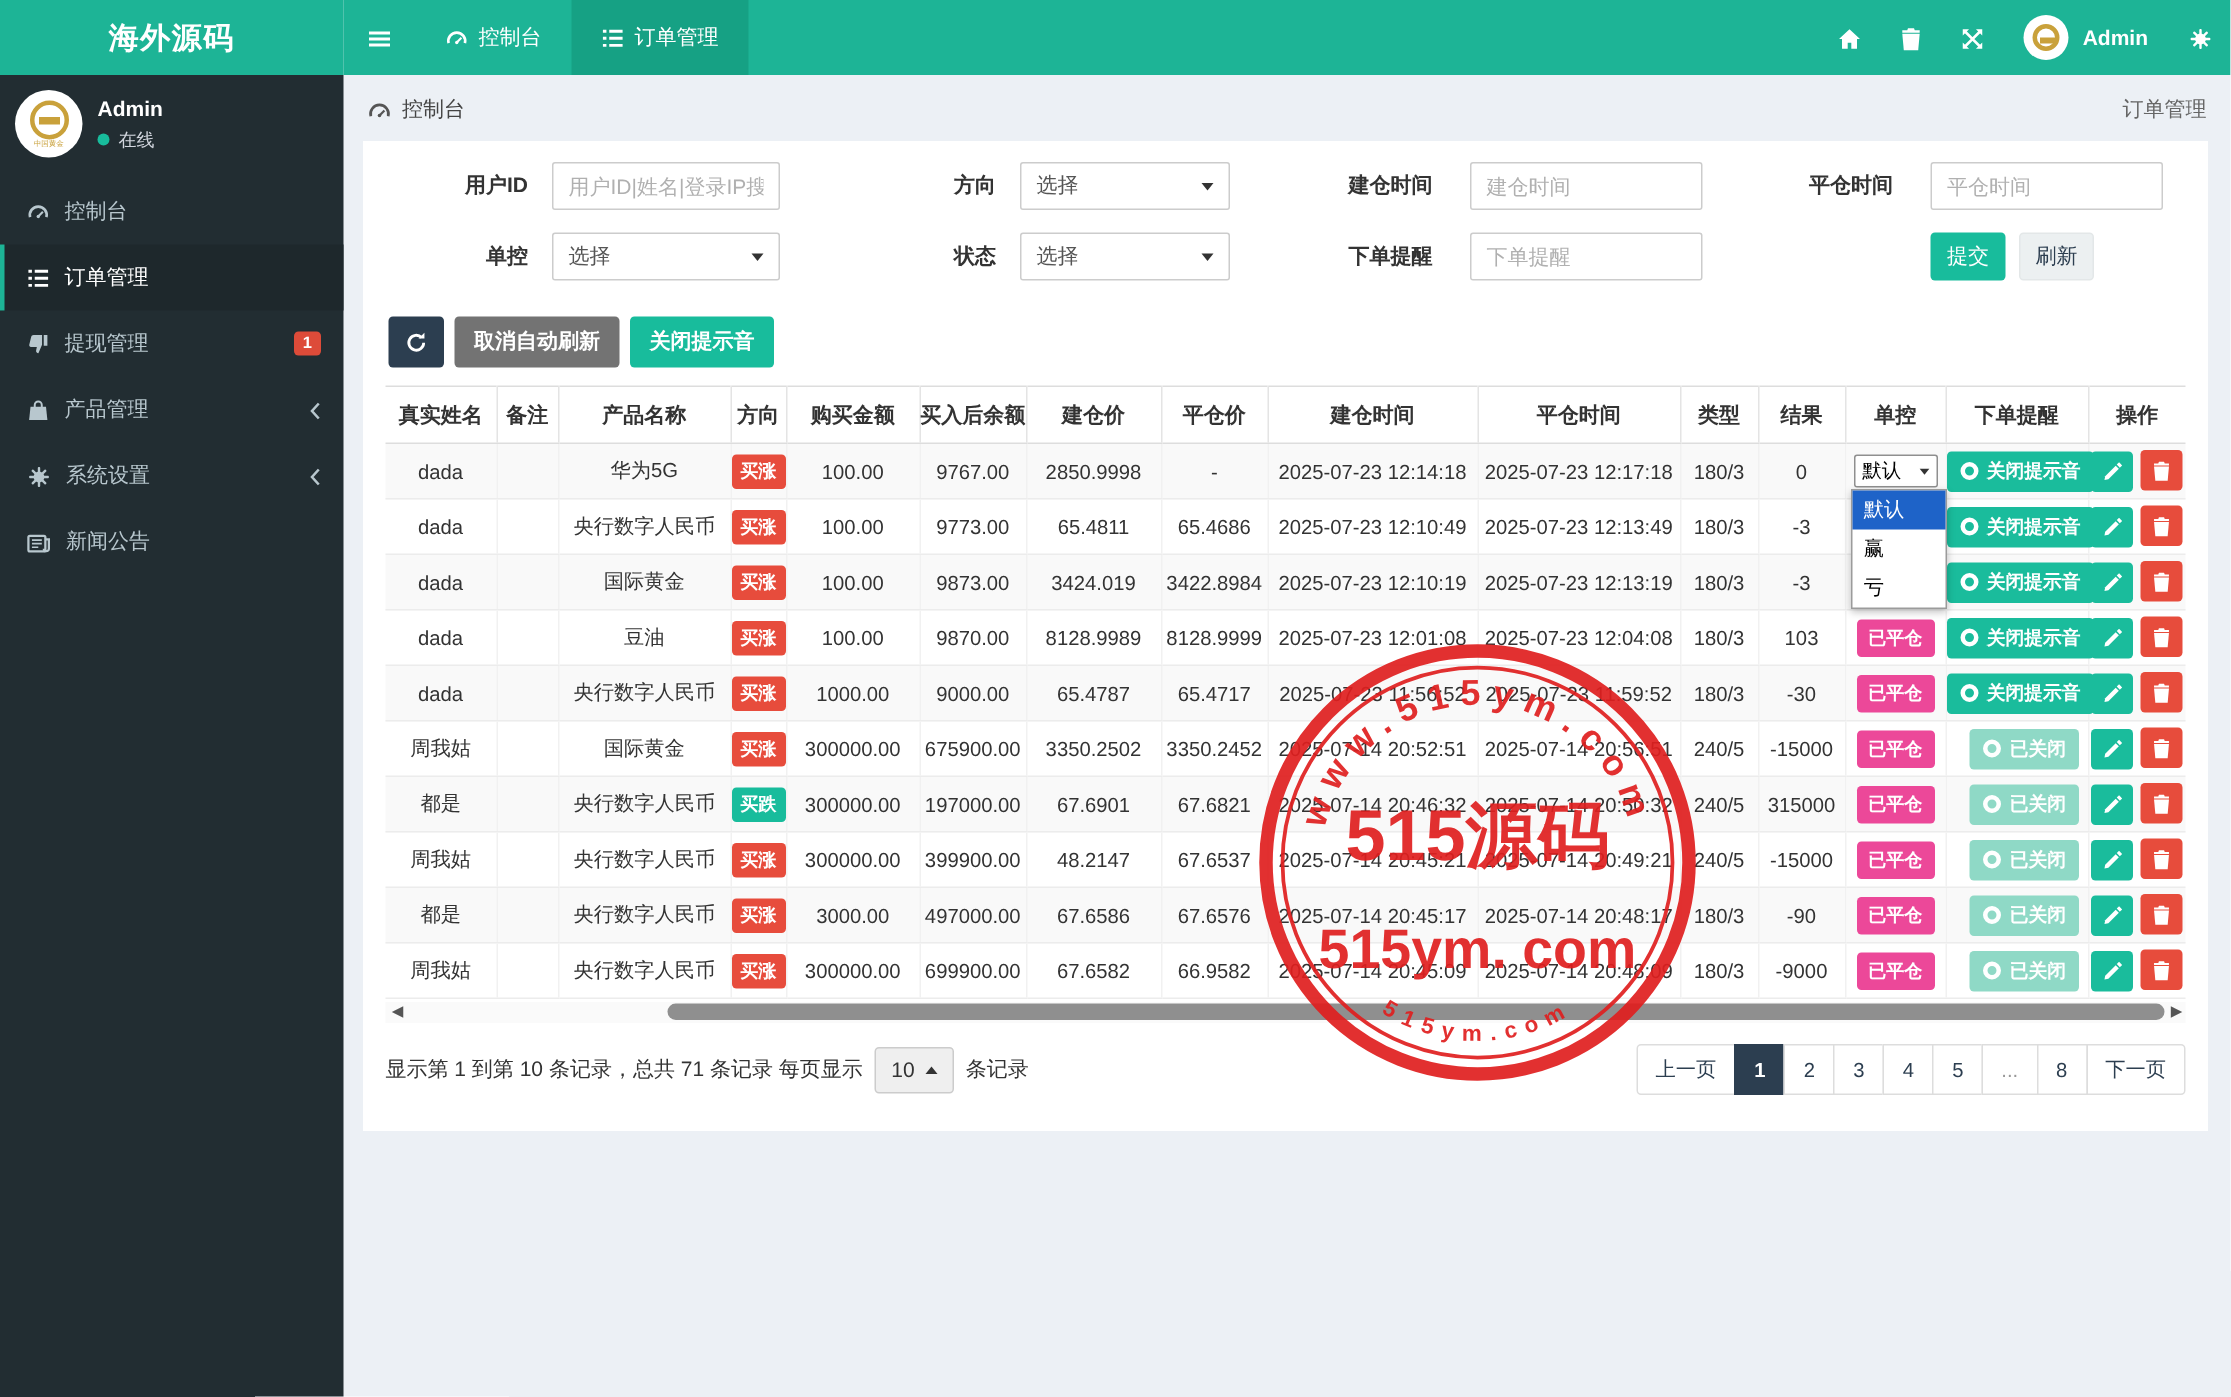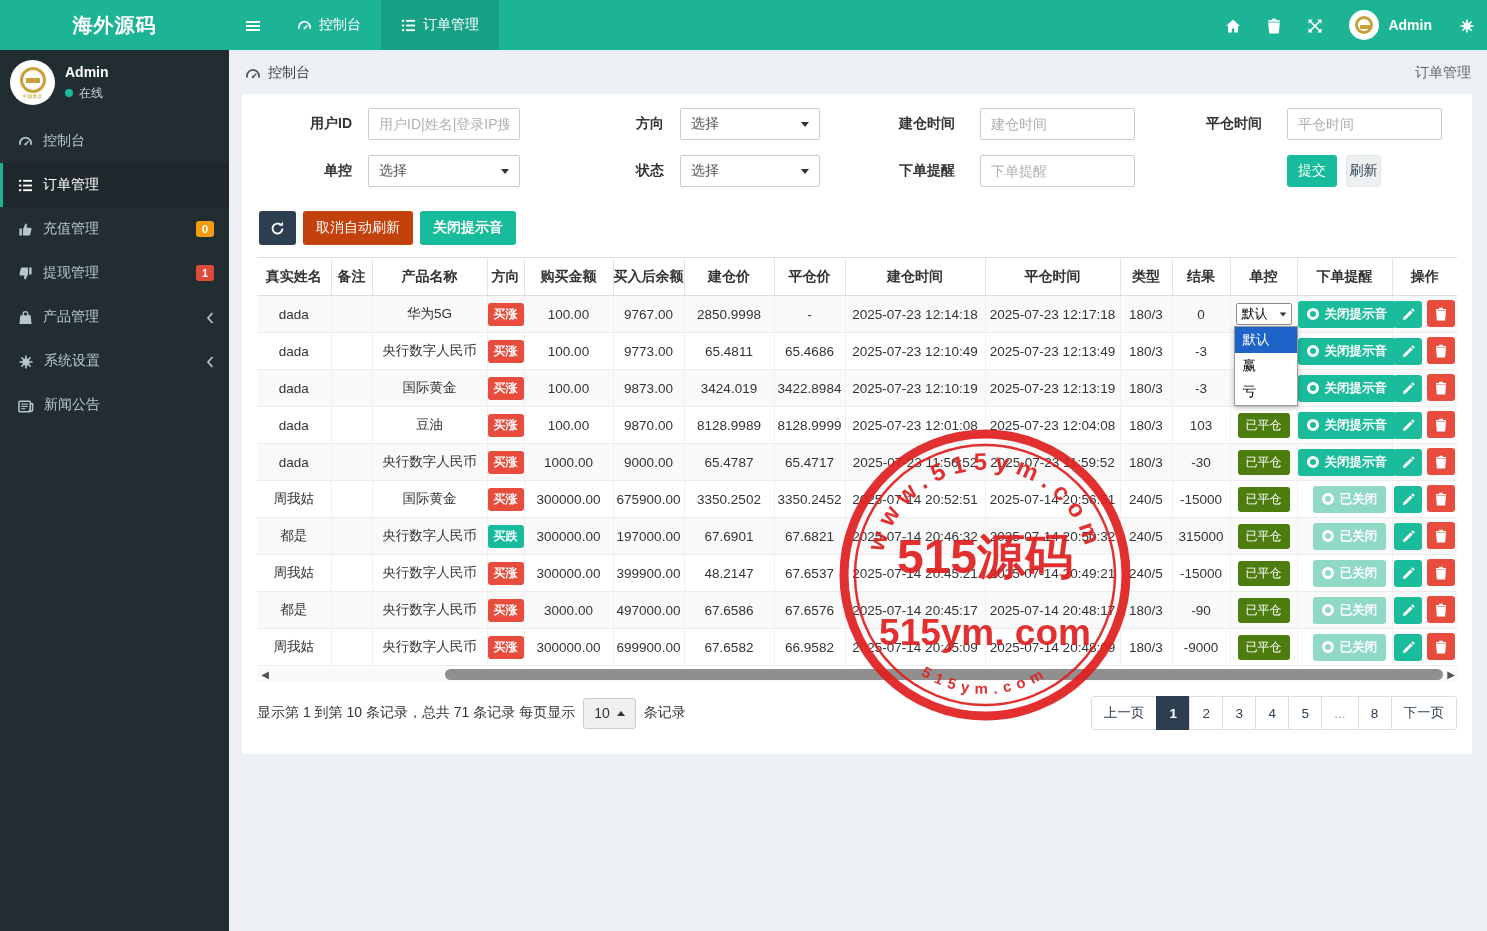--- a/index.html
+++ b/index.html
@@ -63,38 +63,38 @@
   .ff1 { width:152px; margin-left:16px; } .ff2 { width:140px; margin-left:16px; }
   .ff3 { width:155px; margin-left:25px; } .ff4 { width:155px; margin-left:25px; }
   input.fctl { padding:0 10px; color:#333; outline:none; }
   input.fctl::placeholder { color:#b0b0b0; }
   .fselect { display:flex; align-items:center; justify-content:space-between; padding:0 10px; color:#555; cursor:pointer; }
   .cdown { width:0; height:0; border-left:4px solid transparent; border-right:4px solid transparent; border-top:5px solid #333; }
   .cup   { width:0; height:0; border-left:4px solid transparent; border-right:4px solid transparent; border-bottom:5px solid #333; }
   .fbtns { display:flex; gap:9px; margin-left:25px; }
   .btn { border:none; border-radius:3px; cursor:pointer; font-size:14px; }
   .btn-submit { background:#18bc9c; color:#fff; width:50px; height:32px; }
-  .btn-plain  { background:#ecf0f1; color:#2c3e50; width:35px; height:32px; border:1px solid #e3e7e8; }
+  .btn-plain  { background:#ecf0f1; color:#2c3e50; width:50px; height:32px; border:1px solid #e3e7e8; }
 
   
   .toolbar { display:flex; gap:7px; margin:24px 0 12px 2px; }
   .tbtn { height:34px; border:none; border-radius:3px; color:#fff; font-size:14px; cursor:pointer; padding:0 13px; display:flex; align-items:center; gap:6px; }
   .tbtn-refresh { width:37px; background:#2c3e50; justify-content:center; padding:0; }
-  .tbtn-red { background:#c2410c; font-weight:normal; }
+  .tbtn-red { background:#737373; font-weight:bold; }
   .tbtn-teal { background:#18bc9c; font-weight:bold; }
 
   
   table.grid { border-collapse:collapse; width:1200px; table-layout:fixed; border-top:1px solid #ddd; }
   table.grid th { font-size:14px; font-weight:bold; color:#333; height:38px; border-bottom:1px solid #ddd; border-left:1px solid #e4e4e4; text-align:center; background:#fff; }
   table.grid th:first-child { border-left:none; }
   table.grid td { font-size:13.5px; color:#333; height:37px; text-align:center; border-bottom:1px solid #ececec; border-left:1px solid #f1f1f1; white-space:nowrap; overflow:visible; }
   table.grid td:first-child { border-left:none; }
   table.grid tr.striped td { background:#f9f9f9; }
   .badge-dir { display:inline-block; color:#fff; font-size:12px; font-weight:bold; border-radius:3px; padding:3px 6px; }
-  .badge-closed { display:inline-block; background:#4d7c0f; color:#fff; font-size:12px; font-weight:normal; border-radius:3px; padding:4px 8px; }
+  .badge-closed { display:inline-block; background:#ec4899; color:#fff; font-size:12px; font-weight:bold; border-radius:3px; padding:4px 8px; }
   .rem-btn { display:inline-flex; align-items:center; gap:6px; border:none; border-radius:3px; color:#fff; font-size:12.5px; font-weight:bold; height:27px; padding:0 9px; cursor:pointer; }
   .rem-on { background:#1abc9c; }
   .rem-off { background:#8fd9c6;margin-left:10px; }
   .ring { width:12px; height:12px; border:3.5px solid #fff; border-radius:50%; display:inline-block; }
   .op-btn { width:28px; height:27px; border:none; border-radius:3px; cursor:pointer; color:#fff; display:inline-flex; align-items:center; justify-content:center; }
   .op-edit { background:#1abc9c; margin-right:5px; }
   .op-del { background:#e74c3c; }
 
   
   .ctl-cell { position:relative; }
@@ -237,27 +237,20 @@
               <line x1="5.5" y1="13" x2="15" y2="13"></line>
               <line x1="1" y1="3" x2="3.5" y2="3"></line>
               <line x1="1" y1="8" x2="3.5" y2="8"></line>
               <line x1="1" y1="13" x2="3.5" y2="13"></line>
             </g>
           </svg></span>
         <span class="mlabel">订单管理</span>
       </li>
       <li>
         <span><svg class="ic" width="15" height="15" viewBox="0 0 16 16">
-            <path d="M1.5 7h2.6v7.5H1.5zM5.3 14.5V7.6L7.9 1.6c1.1 0 1.9.9 1.6 2.1L9 6h4.2c.8 0 1.4.8 1.2 1.6l-1.3 5.4c-.2.9-.9 1.5-1.8 1.5z" fill="currentColor"></path>
-          </svg></span>
-        <span class="mlabel">充值管理</span>
-        <span class="mbadge" style="background: rgb(243, 156, 18);">0</span>
-      </li>
-      <li>
-        <span><svg class="ic" width="15" height="15" viewBox="0 0 16 16">
             <g transform="rotate(180 8 8)">
               <path d="M1.5 7h2.6v7.5H1.5zM5.3 14.5V7.6L7.9 1.6c1.1 0 1.9.9 1.6 2.1L9 6h4.2c.8 0 1.4.8 1.2 1.6l-1.3 5.4c-.2.9-.9 1.5-1.8 1.5z" fill="currentColor"></path>
             </g>
           </svg></span>
         <span class="mlabel">提现管理</span>
         <span class="mbadge" style="background: rgb(221, 75, 57);">1</span>
       </li>
       <li>
         <span><svg class="ic" width="15" height="15" viewBox="0 0 16 16">
             <path d="M2.5 5.5h11l1 9.5h-13z" fill="currentColor"></path>

